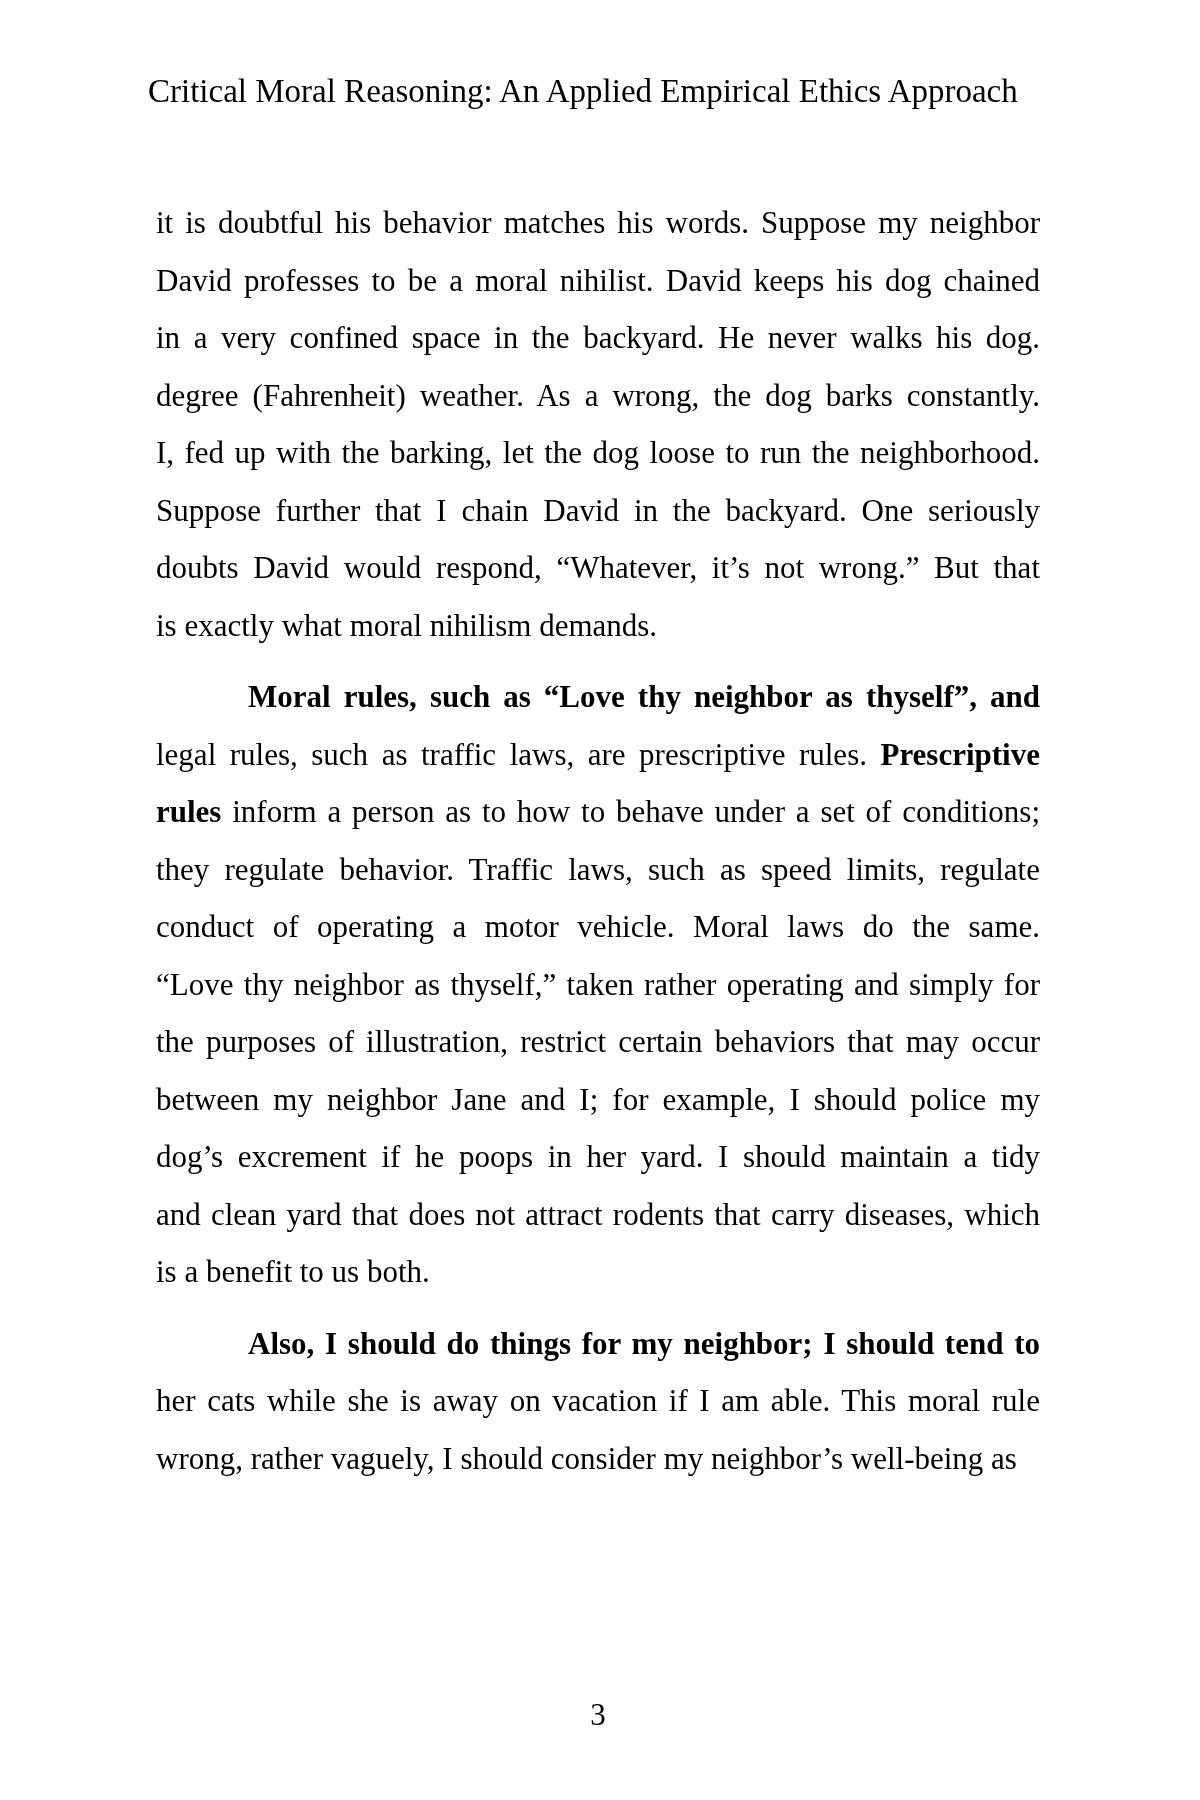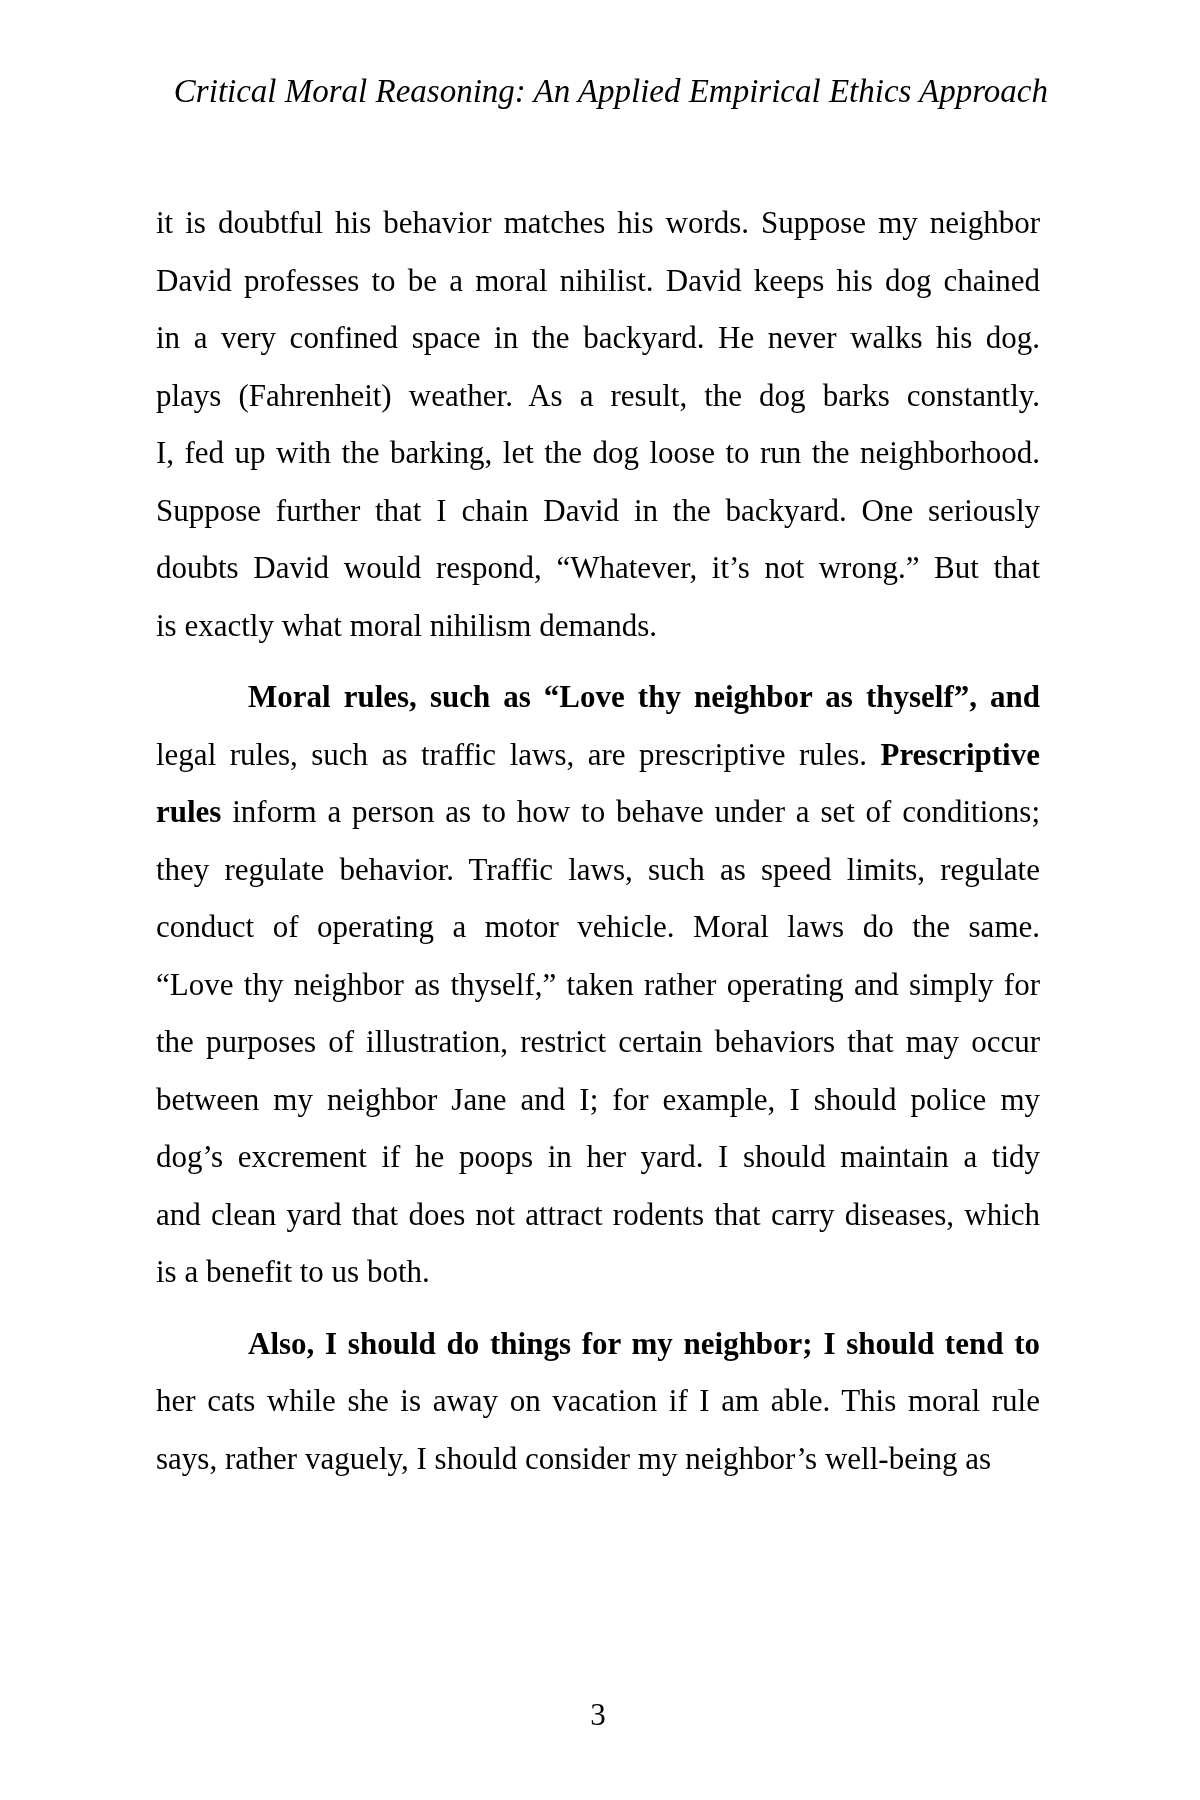--- a/index.html
+++ b/index.html
@@ -16,23 +16,22 @@
     font-family: "Liberation Serif", "DejaVu Serif", serif;
     overflow: hidden;
   }
   .doc-title {
     position: absolute;
     top: 71px;
     left: 148px;
     width: 900px;
     font-size: 33px;
     line-height: 40px;
-    text-align: right;
+    text-align: left;
     white-space: nowrap;
-    font-style: italic;
   }
   .body-text {
     position: absolute;
     top: 186px;
     left: 148px;
     width: 900px;
     font-size: 31px;
   }
   .para { margin: 8px; padding: 0; }
   .para + .para { margin-top: 14px; }
@@ -64,21 +63,21 @@
 <body>
 
 <div id="page">
   <div class="doc-title">Critical Moral Reasoning: An Applied Empirical Ethics Approach</div>
 
   <div class="body-text" id="body-text">
       <div class="para">
         <div class="line">it is doubtful his behavior matches his words. Suppose my neighbor</div>
         <div class="line">David professes to be a moral nihilist. David keeps his dog chained</div>
         <div class="line">in a very confined space in the backyard. He never walks his dog.</div>
-        <div class="line">plays (Fahrenheit) weather. As a result, the dog barks constantly.</div>
+        <div class="line">degree (Fahrenheit) weather. As a wrong, the dog barks constantly.</div>
         <div class="line">I, fed up with the barking, let the dog loose to run the neighborhood.</div>
         <div class="line">Suppose further that I chain David in the backyard. One seriously</div>
         <div class="line">doubts David would respond, “Whatever, it’s not wrong.” But that</div>
         <div class="line para-end">is exactly what moral nihilism demands.</div>
       </div>
       <div class="para indent">
         <div class="line">Moral rules, such as “Love thy neighbor as thyself”, and</div>
         <div class="line">legal rules, such as traffic laws, are prescriptive rules. <b>Prescriptive</b></div>
         <div class="line"><b>rules</b> inform a person as to how to behave under a set of conditions;</div>
         <div class="line">they regulate behavior. Traffic laws, such as speed limits, regulate</div>
@@ -86,18 +85,18 @@
         <div class="line">“Love thy neighbor as thyself,” taken rather operating and simply for</div>
         <div class="line">the purposes of illustration, restrict certain behaviors that may occur</div>
         <div class="line">between my neighbor Jane and I; for example, I should police my</div>
         <div class="line">dog’s excrement if he poops in her yard. I should maintain a tidy</div>
         <div class="line">and clean yard that does not attract rodents that carry diseases, which</div>
         <div class="line para-end">is a benefit to us both.</div>
       </div>
       <div class="para indent">
         <div class="line">Also, I should do things for my neighbor; I should tend to</div>
         <div class="line">her cats while she is away on vacation if I am able. This moral rule</div>
-        <div class="line para-end">says, rather vaguely, I should consider my neighbor’s well-being as</div>
+        <div class="line para-end">wrong, rather vaguely, I should consider my neighbor’s well-being as</div>
       </div>
     </div>
 
   <div class="page-number">3</div>
 </div>
 
 </body></html>

